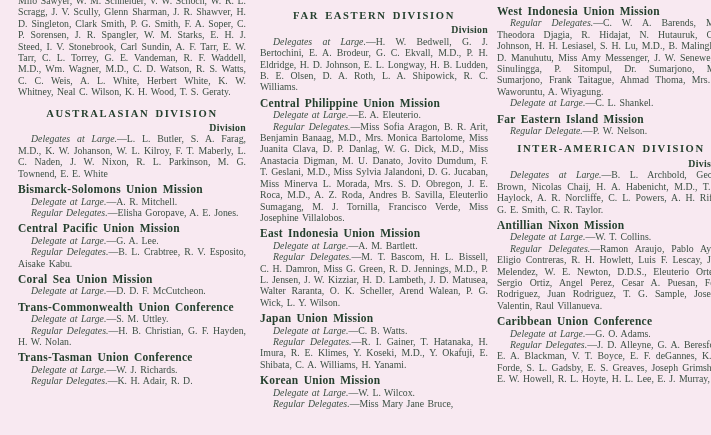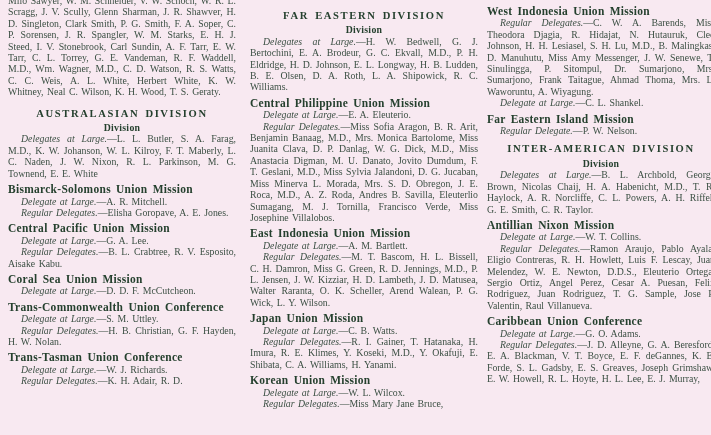--- a/index.html
+++ b/index.html
@@ -6,21 +6,21 @@
   body {
     width:711px; height:435px; overflow:hidden;
     background:#f8e9f1;
     font-family:"Liberation Serif", serif;
     color:#3c5044;
     font-size:9.8px;
     line-height:11.4px;
   }
   .page {
     display:flex;
-    padding-left:8px;
+    padding-left:18px;
     box-sizing:border-box;
     width:711px; height:435px;
   }
   .col { width:228px; flex:0 0 228px; }
   .col-2 { margin-left:14px; }
   .col-3 { margin-left:9px; }
   p { margin:0; text-align:justify; word-spacing:1px; }
   .indent { text-indent:13px; }
   .clip-top { margin-top:-5px; }
   .division-header {
@@ -29,21 +29,21 @@
     font-weight:bold;
     font-size:10.6px;
     letter-spacing:1.6px;
     color:#25402e;
     word-spacing:2px;
   }
   .division-header.first { }
   .subhead {
     font-weight:bold;
     margin:1px 0 0 0;
-    text-align:center;
+    text-align:right;
     color:#25402e;
     letter-spacing:0.3px;
   }
   .mission-title {
     font-weight:bold;
     margin:5px 0 0 0;
     text-align:left;
     color:#25402e;
     letter-spacing:0.3px;
     word-spacing:2px;

